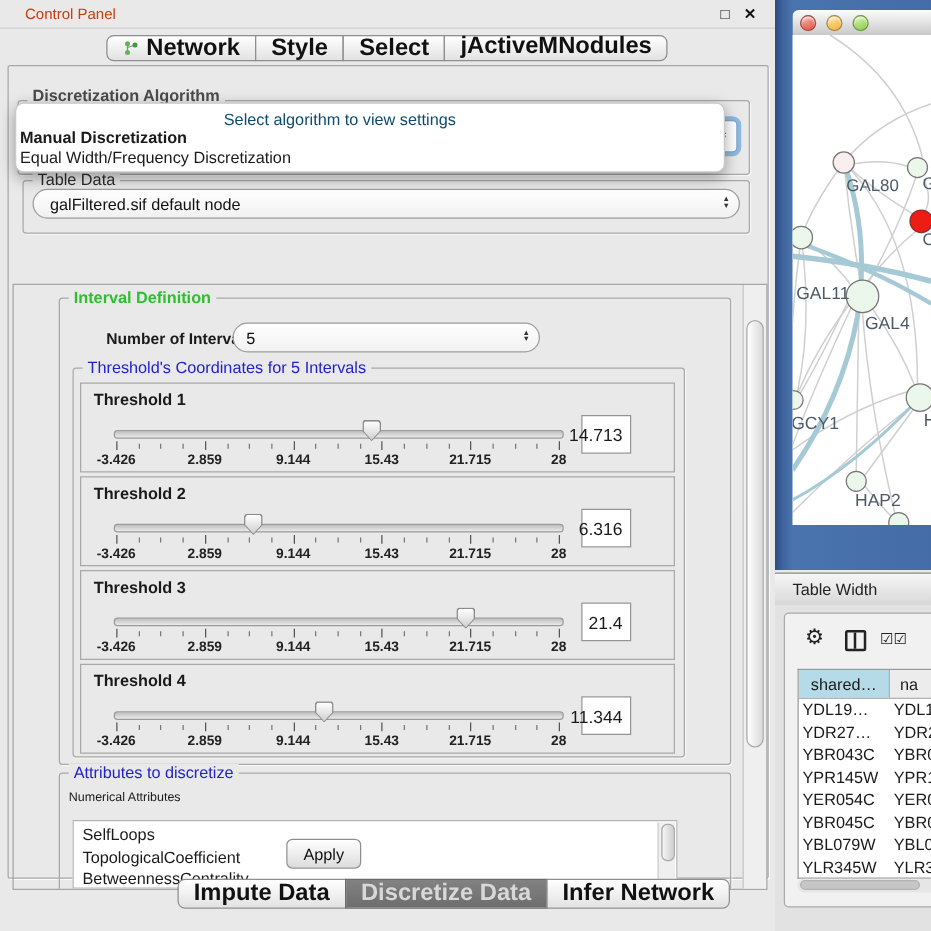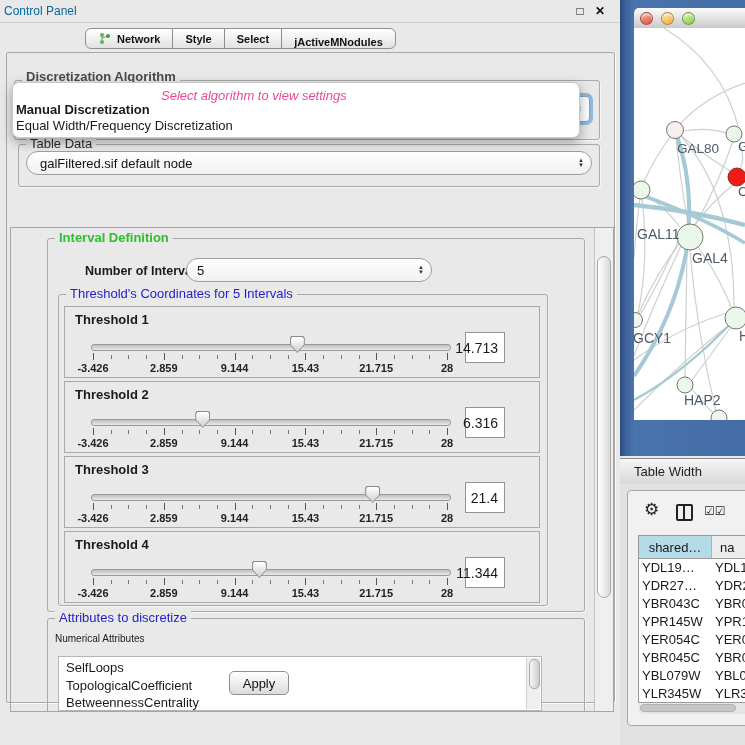--- a/index.html
+++ b/index.html
@@ -3,27 +3,27 @@
 <meta charset="utf-8">
 <style>
   html,body{margin:0;padding:0;}
   .screen{position:relative;width:745px;height:745px;overflow:hidden;background:#e9e9e9;
           font-family:"Liberation Sans",sans-serif;color:#1a1a1a;font-size:13px;}
   .abs{position:absolute;}
 
   
   .cp{left:0;top:0;width:620px;height:745px;background:#e9e9e9;}
   .cp-titlebar{left:0;top:0;width:620px;height:22px;border-bottom:1px solid #d0d0d0;}
-  .cp-title{left:4px;top:4px;font-size:12px;color:#0369a1;}
+  .cp-title{left:20px;top:4px;font-size:12px;color:#c2410c;}
   .win-icon{top:3px;width:16px;height:16px;font-size:12px;font-weight:bold;color:#111;
             display:flex;align-items:center;justify-content:center;cursor:default;}
 
   .seg-row{display:flex;}
   .seg{border:1px solid #8f8f8f;background:linear-gradient(#ffffff,#e2e2e2);
-       height:21px;display:flex;align-items:center;padding:0 12px;font-size:11px;
+       height:21px;display:flex;align-items:center;padding:0 12px;font-size:19px;
        font-weight:bold;color:#111;margin-left:-1px;box-sizing:border-box;}
   .seg.first{border-radius:6px 0 0 6px;margin-left:0;}
   .seg.last{border-radius:0 6px 6px 0;align-items:flex-end;}
   .seg.selected{background:linear-gradient(#828282,#6d6d6d);color:#d8d8d8;border-color:#6a6a6a;}
   .seg .tabicon{margin-right:6px;display:inline-flex;}
 
   .outer-panel{left:6px;top:52px;width:607px;height:649px;border:1px solid #a8a8a8;
                box-shadow:1px 1px 0 rgba(255,255,255,.8);border-radius:2px;}
 
   .group{border:1px solid #a9a9a9;border-radius:3px;box-shadow:1px 1px 0 rgba(255,255,255,.55);}
@@ -31,21 +31,21 @@
 
   
   .alg-group{left:14px;top:80px;width:584px;height:58px;}
   .alg-title{left:22px;top:70px;color:#4a4a4a;font-weight:bold;}
   .alg-combo{left:24px;top:96px;width:564px;height:24px;background:#fff;border:1px solid #7fa8cc;
              border-radius:4px;box-shadow:0 0 0 3px rgba(96,160,216,.65);}
 
   
   .popup{left:12px;top:82px;width:566px;height:54px;background:#fff;border:1px solid #c9c9c9;
          border-radius:7px;box-shadow:0 4px 12px rgba(0,0,0,.35);z-index:40;}
-  .popup-prompt{left:148px;top:5px;color:#ec4899;font-size:13px;font-style:italic;}
+  .popup-prompt{left:166px;top:5px;color:#0c4a6e;font-size:13px;}
   .popup-item{left:3px;font-size:13px;white-space:nowrap;}
   .popup-item.bold{font-weight:bold;}
 
   
   .td-group{left:18px;top:144px;width:580px;height:41px;}
   .td-title{left:26px;top:137px;color:#2b2b2b;}
   .combo{background:linear-gradient(#ffffff,#f1f1f1);border:1px solid #9e9e9e;border-radius:12px;
          display:flex;align-items:center;box-sizing:border-box;font-size:13px;color:#111;}
   .stepper{position:absolute;right:7px;top:50%;transform:translateY(-50%);display:flex;
            flex-direction:column;align-items:center;font-size:6px;line-height:5px;color:#333;}
@@ -372,20 +372,31 @@
         </div>
       </div>
 
       <div class="vsb">
         <div class="vsb-thumb"></div>
       </div>
     </div>
 
     <div class="abs apply-btn">Apply</div>
 
+    <div class="abs seg-row" style="left:142px;top:703px;">
+      <div class="seg first" style="height:24px;">
+        <span>Impute Data</span>
+      </div>
+      <div class="seg selected" style="height:24px;">
+        <span>Discretize Data</span>
+      </div>
+      <div class="seg last" style="height:24px;">
+        <span>Infer Network</span>
+      </div>
+    </div>
   </div>
 
   <div class="abs net-frame">
     <div class="abs mac-titlebar">
       <span class="light" style="left:6px;background:radial-gradient(circle at 35% 30%,#f49a92,#dd4a3e);"></span>
       <span class="light" style="left:27px;background:radial-gradient(circle at 35% 30%,#fbd98d,#f0ac36);"></span>
       <span class="light" style="left:48px;background:radial-gradient(circle at 35% 30%,#c6eb9a,#7fc93f);"></span>
     </div>
     <div class="abs net-canvas">
       <svg width="111" height="392" viewBox="0 0 111 392">

